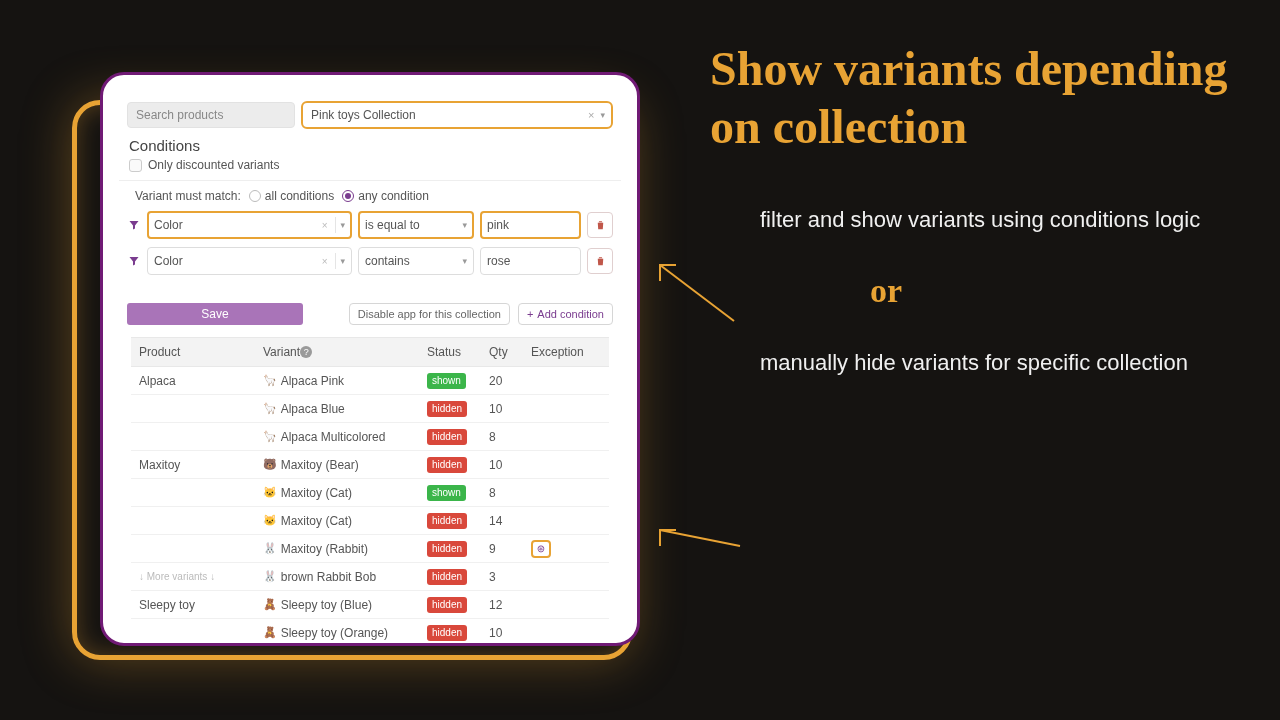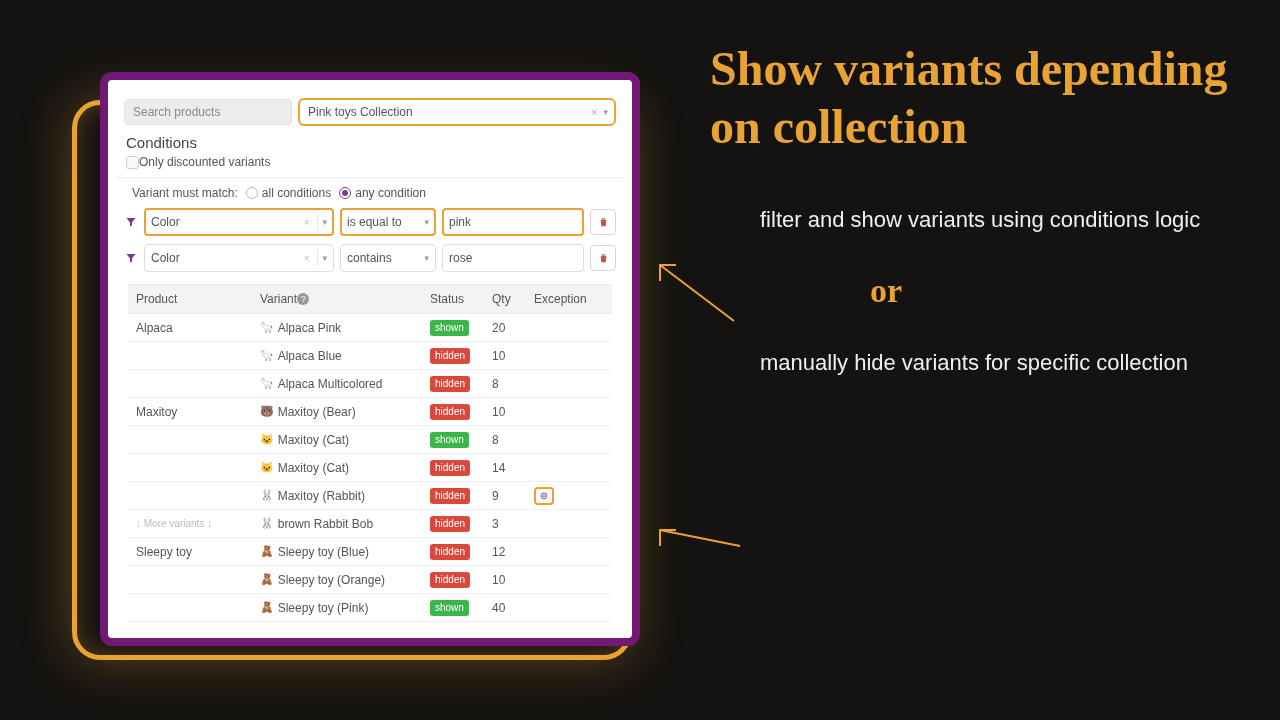--- a/index.html
+++ b/index.html
@@ -64,24 +64,24 @@
   }
 
   
   .app-card{
     position:absolute;
     left:100px;
     top:72px;
     width:540px;
     height:574px;
     background:#fff;
-    border:8px solid #701a75;
-    border-radius:12px;
+    border:3px solid #701a75;
+    border-radius:24px;
     overflow:hidden;
-    padding:8px;
+    padding:16px;
   }
   .inner{
     padding:10px 8px 0 8px;
   }
 
   
   .toprow{
     display:flex;
     gap:6px;
     align-items:center;
@@ -117,20 +117,21 @@
 
   h3.conditions-h{
     font-size:15px;
     font-weight:500;
     margin:4px 0 4px 2px;
     color:#444;
   }
   .checkline{
     display:flex;
     align-items:center;
+    gap:6px;
     margin:2px 0 8px 2px;
     font-size:12px;
     color:#555;
   }
   .chk{
     width:13px;height:13px;border:1px solid #ccc;border-radius:3px;background:#fafafa;
   }
   .divider{height:1px;background:#eee;margin:0 -8px 8px -8px;}
 
   .matchline{
@@ -170,22 +171,22 @@
     align-items:center;
     padding:0 6px;
     font-size:12px;
     color:#555;
     background:#fff;
   }
   .fld.sel{border-color:#e8a334;border-width:2px;height:28px;padding:0 5px;}
   .fld .main{flex:1;}
   .fld .x{color:#bbb;margin:0 4px;font-size:10px;}
   .fld .chev{color:#999;font-size:9px;}
-  .w-attr{width:190px;}
-  .w-op{width:96px;}
+  .w-attr{width:205px;}
+  .w-op{width:116px;}
   .w-val{flex:1;}
   .trash{
     width:26px;height:26px;border:1px solid #e0cfcf;border-radius:4px;display:flex;align-items:center;justify-content:center;color:#b44;font-size:12px;
   }
 
   
   .actionbar{
     display:flex;
     align-items:center;
     gap:8px;
@@ -379,20 +380,29 @@
             <span class="main">rose</span>
           </span>
           <span class="trash">
             <svg width="11" height="12" viewBox="0 0 24 24">
               <path fill="#c0574a" d="M6 7h12l-1 14H7zM9 4h6l1 2H8z"></path>
             </svg>
           </span>
         </div>
       </div>
 
+    <div class="actionbar">
+      <div class="savebtn">Save</div>
+      <div class="spacer"></div>
+      <div class="pillbtn">Disable app for this collection</div>
+      <div class="pillbtn addc">
+        <span class="plus">+</span>
+        <span>Add condition</span>
+      </div>
+    </div>
 
   </div>
 
   <div class="tbl" style="margin:12px;">
     <div class="thead">
       <div class="col-product">Product</div>
       <div class="col-variant">
         <span>Variant</span>
         <span class="qmark">?</span>
       </div>

